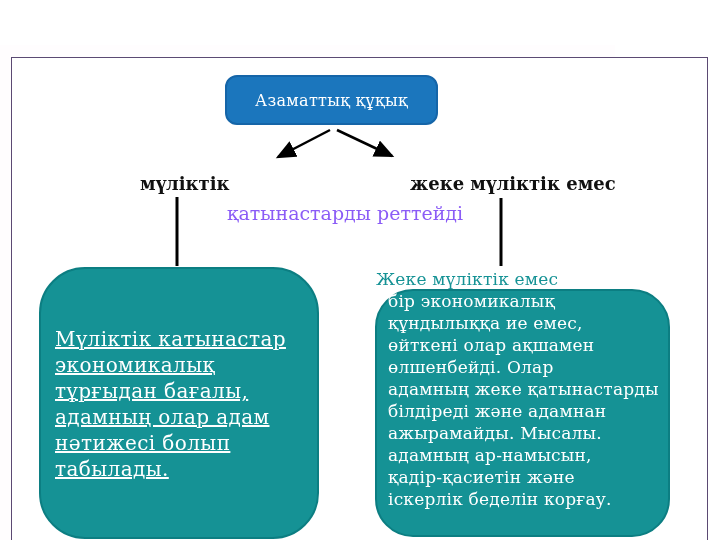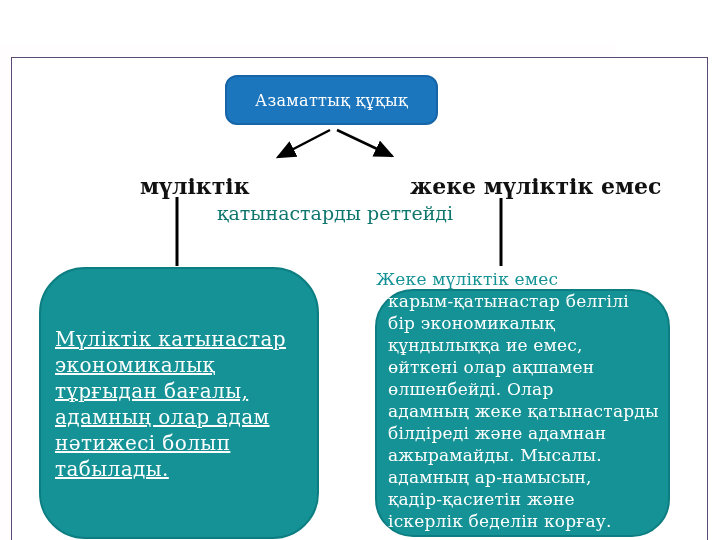--- a/index.html
+++ b/index.html
@@ -33,29 +33,29 @@
     color: #ffffff; font-size: 16px; letter-spacing: 0.3px;
   }
 
   .connectors { position: absolute; left: 0; top: 0; width: 720px; height: 540px; pointer-events: none; z-index: 5; }
   .connectors line { stroke: var(--connector, #000000); }
   .arrow { stroke-width: 2.5; }
   .thick { stroke-width: 3; }
 
   .branch-label {
     position: absolute; top: 128px;
-    font-weight: bold; font-size: 22px; color: #111111;
+    font-weight: bold; font-size: 18px; color: #111111;
     white-space: nowrap;
   }
   .branch-label.left  { left: 140px; }
   .branch-label.right { left: 410px; }
 
   .caption {
-    position: absolute; left: 217px; top: 157px;
-    font-size: 19px; color: #0f766e; white-space: nowrap;
+    position: absolute; left: 227px; top: 157px;
+    font-size: 19px; color: #8b5cf6; white-space: nowrap;
   }
 
   .teal-box {
     position: absolute;
     background: var(--teal-fill, #159295);
     border: 2px solid var(--teal-border, #0c7e82);
   }
   .left-box  { left: 39px;  top: 222px; width: 276px; height: 268px; border-radius: 46px; }
   .right-box { left: 375px; top: 244px; width: 291px; height: 244px; border-radius: 38px; }
 
@@ -109,21 +109,20 @@
     <div>Мүліктік катынастар</div>
     <div>экономикалық</div>
     <div>тұрғыдан бағалы,</div>
     <div>адамның олар адам</div>
     <div>нәтижесі болып</div>
     <div>табылады.</div>
   </div>
 
   <div class="rbtext">
     <div class="rline first">Жеке мүліктік емес</div>
-    <div class="rline">карым-қатынастар белгілі</div>
     <div class="rline">бір экономикалық</div>
     <div class="rline">құндылыққа ие емес,</div>
     <div class="rline">өйткені олар ақшамен</div>
     <div class="rline">өлшенбейді. Олар</div>
     <div class="rline">адамның жеке қатынастарды</div>
     <div class="rline">білдіреді және адамнан</div>
     <div class="rline">ажырамайды. Мысалы.</div>
     <div class="rline">адамның ар-намысын,</div>
     <div class="rline">қадір-қасиетін және</div>
     <div class="rline">іскерлік беделін корғау.</div>

